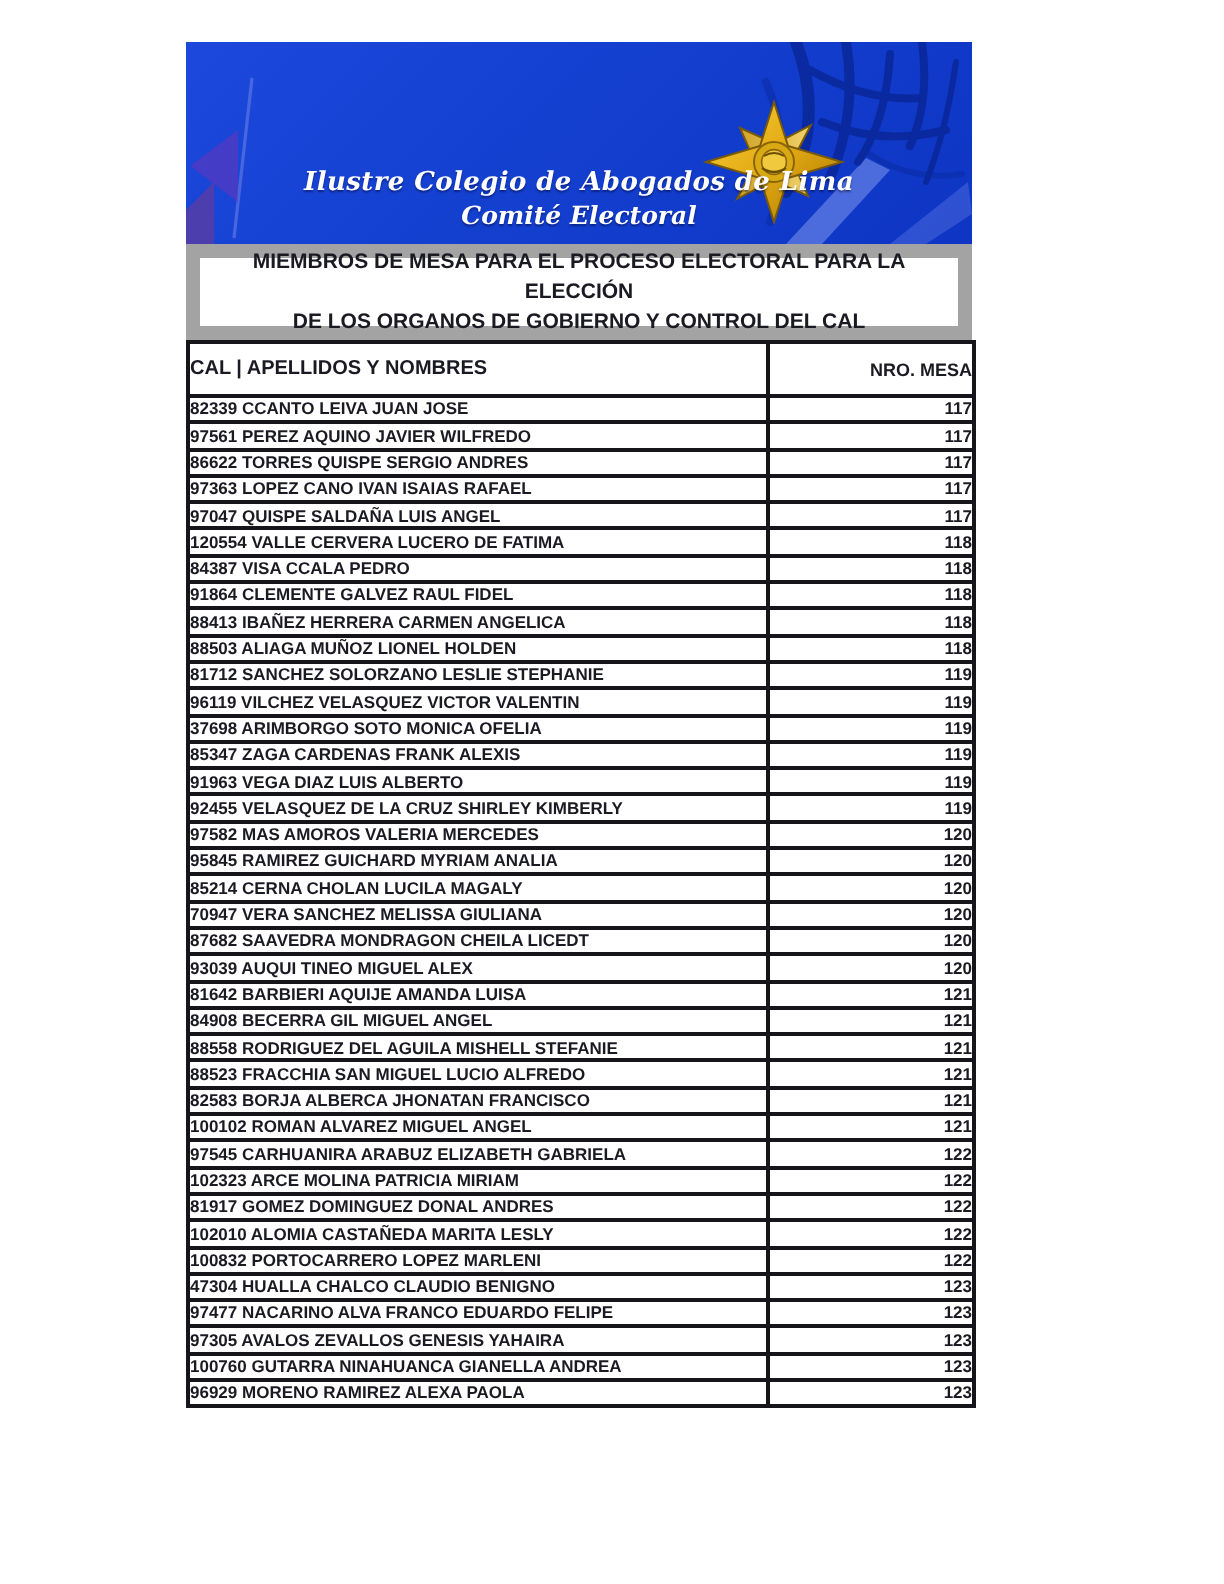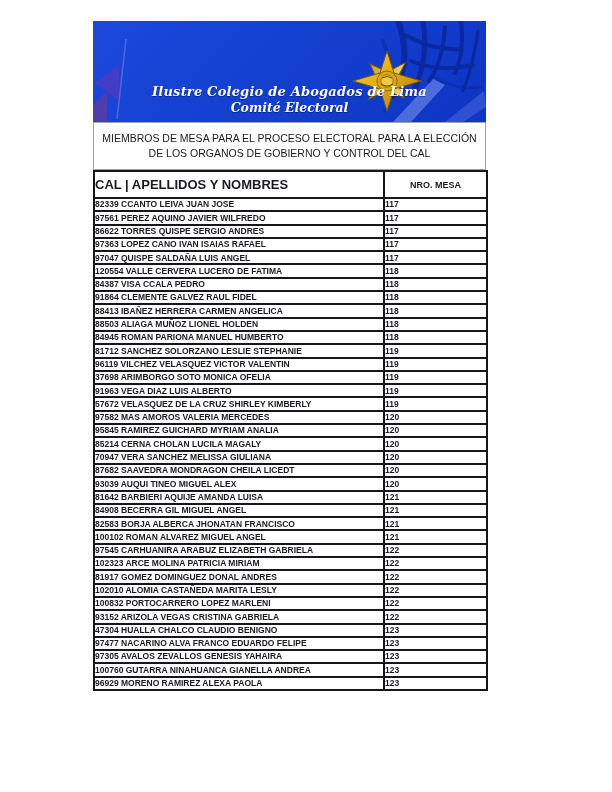--- a/index.html
+++ b/index.html
@@ -24,46 +24,46 @@
     text-align:center;color:#ffffff;
     font-family:"DejaVu Serif", serif;
     font-style:italic;font-weight:bold;
     text-shadow:0 1px 1px rgba(0,0,40,.45);
   }
   .banner-text .org{font-size:13px;line-height:16px;letter-spacing:.2px;}
   .banner-text .com{font-size:12.5px;line-height:15px;}
   
   .title-box{
     position:absolute;left:93px;top:122px;width:393px;height:48px;
-    box-sizing:border-box;border:1px solid #a3a3a3;background:#fff;
+    box-sizing:border-box;border:7px solid #a3a3a3;background:#fff;
     display:flex;flex-direction:column;justify-content:center;
-    text-align:center;color:#1a1a22;font-weight:normal;
+    text-align:center;color:#1a1a22;font-weight:bold;
     font-size:10.5px;line-height:15px;letter-spacing:0;
   }
   
   table.members{
     position:absolute;left:93px;top:170px;width:393px;
     border-collapse:collapse;table-layout:fixed;
     color:#1a1a22;
   }
   table.members col.c-name{width:290px;}
   table.members col.c-mesa{width:103px;}
   table.members th, table.members td{
     border:2px solid #15151a;
     font-weight:bold;
     padding:0;
     overflow:hidden;white-space:nowrap;
     background:#fff;
   }
   table.members thead tr{height:27px;}
-  th.h-name{font-size:13px;text-align:left;padding-left:3px;white-space:pre;}
-  th.h-mesa{font-size:9px;text-align:center;}
+  th.h-name{font-size:10px;text-align:left;padding-left:3px;white-space:pre;}
+  th.h-mesa{font-size:9px;text-align:right;}
   table.members tbody tr{height:13.3px;margin-left:48px;}
   td.cell-name{font-size:8.5px;text-align:left;padding-left:3px;line-height:1;}
-  td.cell-mesa{font-size:8.5px;text-align:left;line-height:1;}
+  td.cell-mesa{font-size:8.5px;text-align:right;line-height:1;}
 </style>
 </head>
 <body>
 
 <div class="page">
 
   <div class="banner">
     <svg class="bg" width="393" height="101" viewBox="0 0 393 101">
 
       <line x1="33" y1="18" x2="24" y2="98" stroke="#5f7ae6" stroke-width="1.6" opacity="0.65"></line>
@@ -174,41 +174,41 @@
         </tr>
         <tr>
           <td class="cell-name">88413 IBAÑEZ HERRERA CARMEN ANGELICA</td>
           <td class="cell-mesa">118</td>
         </tr>
         <tr>
           <td class="cell-name">88503 ALIAGA MUÑOZ LIONEL HOLDEN</td>
           <td class="cell-mesa">118</td>
         </tr>
         <tr>
-          <td class="cell-name">84945 ROMAN PARIONA MANUEL HUMBERTO</td>
-          <td class="cell-mesa">118</td>
-        </tr>
-        <tr>
           <td class="cell-name">81712 SANCHEZ SOLORZANO LESLIE STEPHANIE</td>
           <td class="cell-mesa">119</td>
         </tr>
         <tr>
           <td class="cell-name">96119 VILCHEZ VELASQUEZ VICTOR VALENTIN</td>
           <td class="cell-mesa">119</td>
         </tr>
         <tr>
           <td class="cell-name">37698 ARIMBORGO SOTO MONICA OFELIA</td>
           <td class="cell-mesa">119</td>
         </tr>
         <tr>
+          <td class="cell-name">85347 ZAGA CARDENAS FRANK ALEXIS</td>
+          <td class="cell-mesa">119</td>
+        </tr>
+        <tr>
           <td class="cell-name">91963 VEGA DIAZ LUIS ALBERTO</td>
           <td class="cell-mesa">119</td>
         </tr>
         <tr>
-          <td class="cell-name">57672 VELASQUEZ DE LA CRUZ SHIRLEY KIMBERLY</td>
+          <td class="cell-name">92455 VELASQUEZ DE LA CRUZ SHIRLEY KIMBERLY</td>
           <td class="cell-mesa">119</td>
         </tr>
         <tr>
           <td class="cell-name">97582 MAS AMOROS VALERIA MERCEDES</td>
           <td class="cell-mesa">120</td>
         </tr>
         <tr>
           <td class="cell-name">95845 RAMIREZ GUICHARD MYRIAM ANALIA</td>
           <td class="cell-mesa">120</td>
         </tr>
@@ -230,20 +230,28 @@
         </tr>
         <tr>
           <td class="cell-name">81642 BARBIERI AQUIJE AMANDA LUISA</td>
           <td class="cell-mesa">121</td>
         </tr>
         <tr>
           <td class="cell-name">84908 BECERRA GIL MIGUEL ANGEL</td>
           <td class="cell-mesa">121</td>
         </tr>
         <tr>
+          <td class="cell-name">88558 RODRIGUEZ DEL AGUILA MISHELL STEFANIE</td>
+          <td class="cell-mesa">121</td>
+        </tr>
+        <tr>
+          <td class="cell-name">88523 FRACCHIA SAN MIGUEL LUCIO ALFREDO</td>
+          <td class="cell-mesa">121</td>
+        </tr>
+        <tr>
           <td class="cell-name">82583 BORJA ALBERCA JHONATAN FRANCISCO</td>
           <td class="cell-mesa">121</td>
         </tr>
         <tr>
           <td class="cell-name">100102 ROMAN ALVAREZ MIGUEL ANGEL</td>
           <td class="cell-mesa">121</td>
         </tr>
         <tr>
           <td class="cell-name">97545 CARHUANIRA ARABUZ ELIZABETH GABRIELA</td>
           <td class="cell-mesa">122</td>
@@ -255,24 +263,20 @@
         <tr>
           <td class="cell-name">81917 GOMEZ DOMINGUEZ DONAL ANDRES</td>
           <td class="cell-mesa">122</td>
         </tr>
         <tr>
           <td class="cell-name">102010 ALOMIA CASTAÑEDA MARITA LESLY</td>
           <td class="cell-mesa">122</td>
         </tr>
         <tr>
           <td class="cell-name">100832 PORTOCARRERO LOPEZ MARLENI</td>
-          <td class="cell-mesa">122</td>
-        </tr>
-        <tr>
-          <td class="cell-name">93152 ARIZOLA VEGAS CRISTINA GABRIELA</td>
           <td class="cell-mesa">122</td>
         </tr>
         <tr>
           <td class="cell-name">47304 HUALLA CHALCO CLAUDIO BENIGNO</td>
           <td class="cell-mesa">123</td>
         </tr>
         <tr>
           <td class="cell-name">97477 NACARINO ALVA FRANCO EDUARDO FELIPE</td>
           <td class="cell-mesa">123</td>
         </tr>

